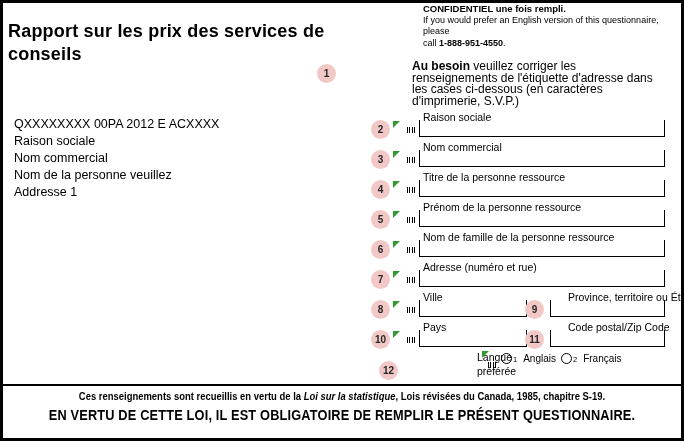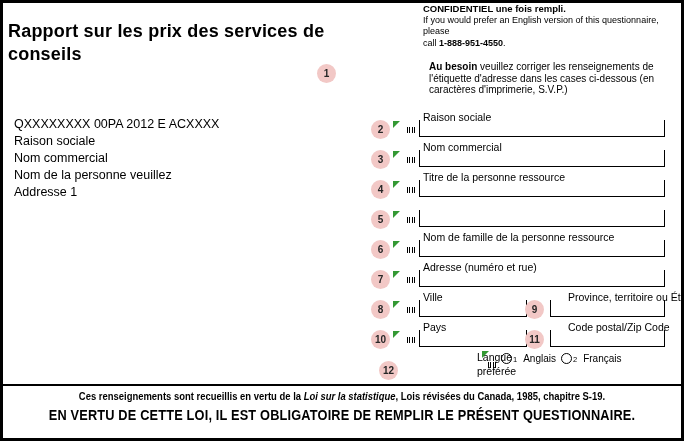--- a/index.html
+++ b/index.html
@@ -16,21 +16,21 @@
   .circle{
     position:absolute;width:19px;height:19px;border-radius:50%;
     background:var(--pink,#f2c8c6);color:var(--pink-text,#262626);
     font-size:10px;font-weight:bold;
     display:flex;align-items:center;justify-content:center;
   }
   .conf{left:420px;top:0;width:262px;font-size:9px;line-height:11.5px;}
   .conf-h{font-weight:bold;font-size:9.5px;}
   .blk{display:block;}
   .b{font-weight:bold;}
-  .instr{left:426px;top:58px;width:250px;font-size:10px;line-height:11.5px;}
+  .instr{left:409px;top:58px;width:250px;font-size:12px;line-height:11.5px;}
   .addr{left:11px;top:113px;font-size:12.5px;line-height:17px;}
   .frow{position:absolute;left:368px;width:300px;height:30px;}
   .garrow{
     position:absolute;width:0;height:0;
     border-top:7px solid var(--green,#339933);
     border-right:7px solid transparent;
   }
   .kmarks{
     position:absolute;width:10px;height:6px;
     background:repeating-linear-gradient(90deg,#000 0 1px,transparent 1px 2.5px);
@@ -115,20 +115,21 @@
     <div class="kmarks"></div>
     <div class="fbox"></div>
     <div class="flabel">Titre de la personne ressource</div>
   </div>
 
   <div class="frow" style="top:198px;">
     <div class="circle">5</div>
     <div class="garrow"></div>
     <div class="kmarks"></div>
     <div class="fbox"></div>
+    <div class="flabel">Prénom de la personne ressource</div>
   </div>
 
   <div class="frow" style="top:228px;">
     <div class="circle">6</div>
     <div class="garrow"></div>
     <div class="kmarks"></div>
     <div class="fbox"></div>
     <div class="flabel">Nom de famille de la personne ressource</div>
   </div>
 

